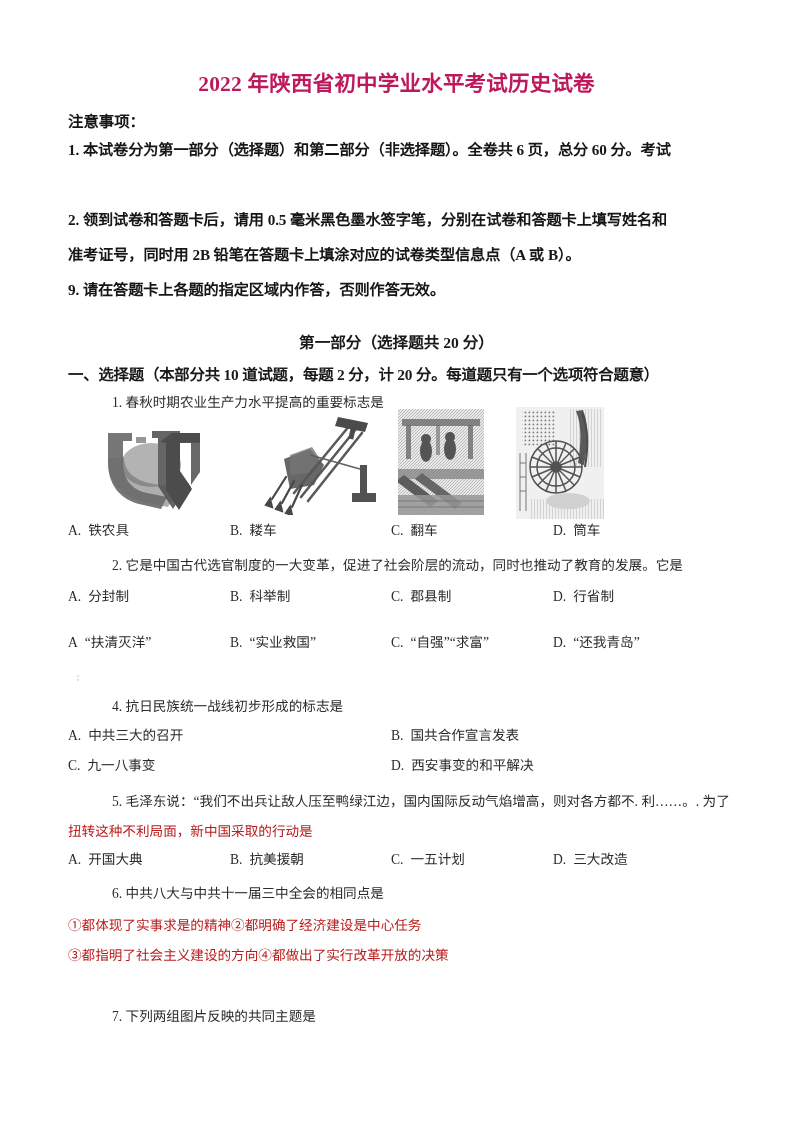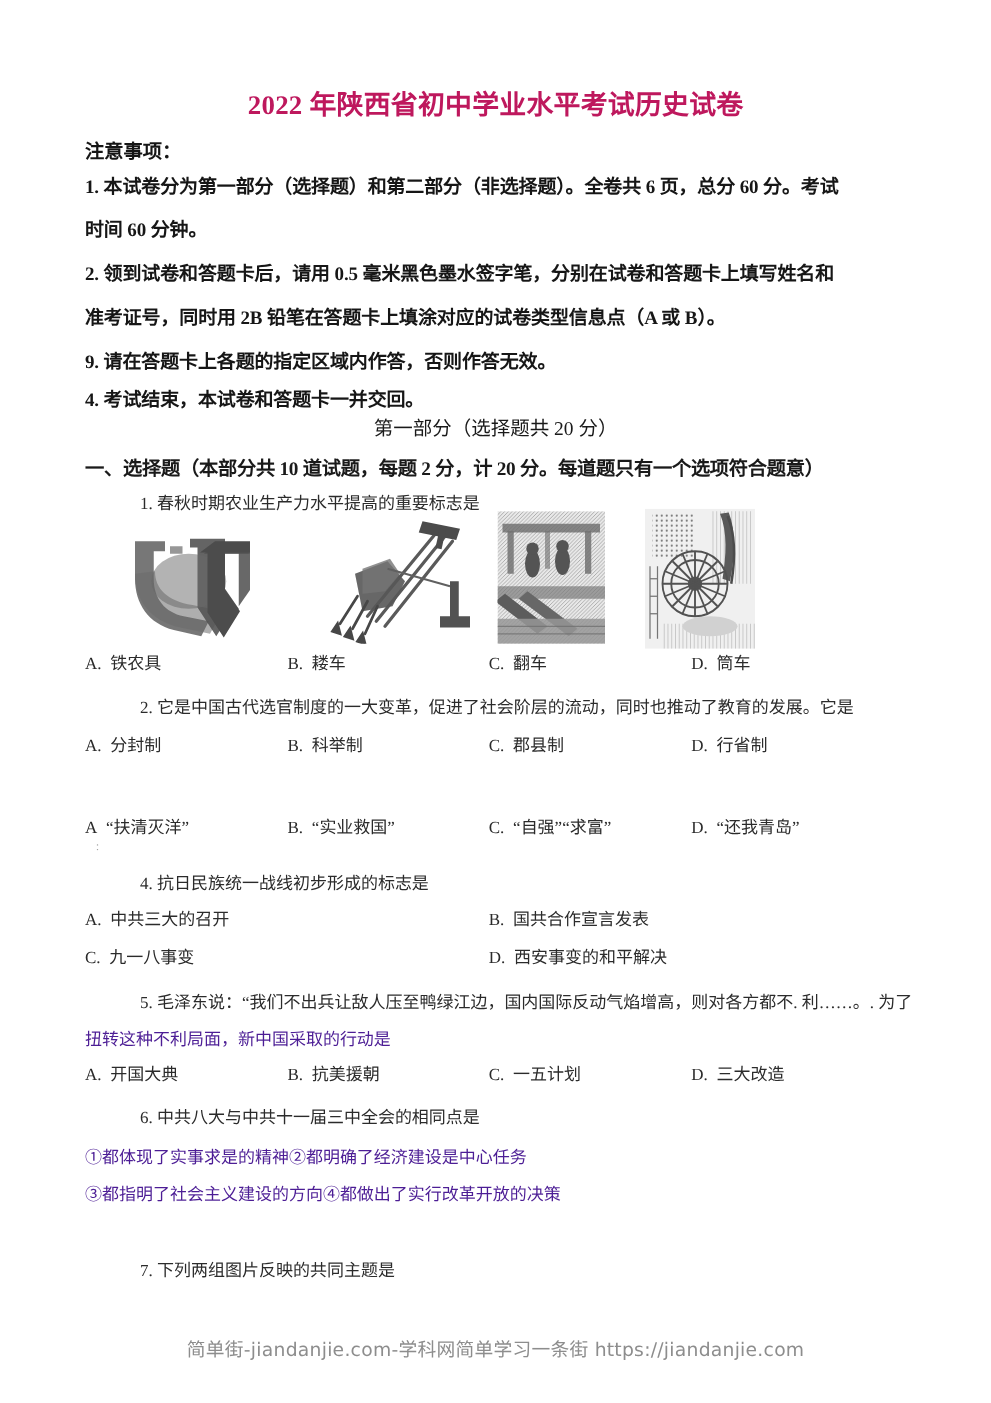--- a/index.html
+++ b/index.html
@@ -54,21 +54,21 @@
     line-height: 35px;
     letter-spacing: -0.1px;
   }
 
   .part-header {
     position: absolute;
     left: 0;
     width: 793px;
     text-align: center;
     font-size: 15.6px;
-    font-weight: normal;
+    font-weight: bold;
   }
   .section-header {
     position: absolute;
     left: 68px;
     width: 680px;
     font-size: 15.4px;
     font-weight: bold;
     letter-spacing: -0.2px;
   }
 
@@ -80,21 +80,21 @@
     line-height: 30px;
     color: #2b2b2b;
     margin-left: 44px;
   }
   .q-sub {
     position: absolute;
     left: 68px;
     width: 680px;
     font-size: 13.6px;
     line-height: 30px;
-    color: #4c1d95;
+    color: #b91c1c;
   }
 
   
   .opt-row {
     position: absolute;
     left: 0;
     width: 793px;
     height: 28px;
     font-size: 13.6px;
     color: #2b2b2b;
@@ -153,25 +153,23 @@
 </head>
 <body>
 
 <div class="page">
 
   <div class="doc-title">2022 年陕西省初中学业水平考试历史试卷</div>
 
   <div class="block notice-label" style="top:105px;">注意事项：</div>
 
   <div class="block notice-line" style="top:132px;">1. 本试卷分为第一部分（选择题）和第二部分（非选择题）。全卷共 6 页，总分 60 分。考试</div>
-  <div class="block notice-line" style="top:167px;">时间 60 分钟。</div>
   <div class="block notice-line" style="top:202px;">2. 领到试卷和答题卡后，请用 0.5 毫米黑色墨水签字笔，分别在试卷和答题卡上填写姓名和</div>
   <div class="block notice-line" style="top:237px;">准考证号，同时用 2B 铅笔在答题卡上填涂对应的试卷类型信息点（A 或 B）。</div>
   <div class="block notice-line" style="top:272px;">9. 请在答题卡上各题的指定区域内作答，否则作答无效。</div>
-  <div class="block notice-line" style="top:303px;">4. 考试结束，本试卷和答题卡一并交回。</div>
 
   <div class="part-header" style="top:330px;">第一部分（选择题共 20 分）</div>
 
   <div class="section-header" style="top:362px;">一、选择题（本部分共 10 道试题，每题 2 分，计 20 分。每道题只有一个选项符合题意）</div>
 
   <div class="q-stem" style="top:388px;">1. 春秋时期农业生产力水平提高的重要标志是</div>
 
   <div class="fig-strip">
 
     <div class="fig" style="left:38px;">
@@ -318,21 +316,21 @@
   </div>
 
   <div class="q-stem" style="top:551px;">2. 它是中国古代选官制度的一大变革，促进了社会阶层的流动，同时也推动了教育的发展。它是</div>
   <div class="opt-row" style="top:585px;">
     <span class="opt c1"><span class="lbl">A.</span><span>分封制</span></span>
     <span class="opt c2"><span class="lbl">B.</span><span>科举制</span></span>
     <span class="opt c3"><span class="lbl">C.</span><span>郡县制</span></span>
     <span class="opt c4"><span class="lbl">D.</span><span>行省制</span></span>
   </div>
 
-  <div class="opt-row" style="top:650px;">
+  <div class="opt-row" style="top:631px;">
     <span class="opt c1"><span class="lbl">A</span><span>“扶清灭洋”</span></span>
     <span class="opt c2"><span class="lbl">B.</span><span>“实业救国”</span></span>
     <span class="opt c3"><span class="lbl">C.</span><span>“自强”“求富”</span></span>
     <span class="opt c4"><span class="lbl">D.</span><span>“还我青岛”</span></span>
   </div>
   <div class="stray-mark" style="top:672px;">∶</div>
 
   <div class="q-stem" style="top:692px;">4. 抗日民族统一战线初步形成的标志是</div>
   <div class="opt-row" style="top:724px;">
     <span class="opt h1"><span class="lbl">A.</span><span>中共三大的召开</span></span>
@@ -351,15 +349,14 @@
     <span class="opt c3"><span class="lbl">C.</span><span>一五计划</span></span>
     <span class="opt c4"><span class="lbl">D.</span><span>三大改造</span></span>
   </div>
 
   <div class="q-stem" style="top:879px;">6. 中共八大与中共十一届三中全会的相同点是</div>
   <div class="q-sub" style="top:911px;">①都体现了实事求是的精神②都明确了经济建设是中心任务</div>
   <div class="q-sub" style="top:941px;">③都指明了社会主义建设的方向④都做出了实行改革开放的决策</div>
 
   <div class="q-stem" style="top:1002px;">7. 下列两组图片反映的共同主题是</div>
 
-  <div class="footer">简单街-jiandanjie.com-学科网简单学习一条街 https://jiandanjie.com</div>
 
 </div>
 
 </body></html>

